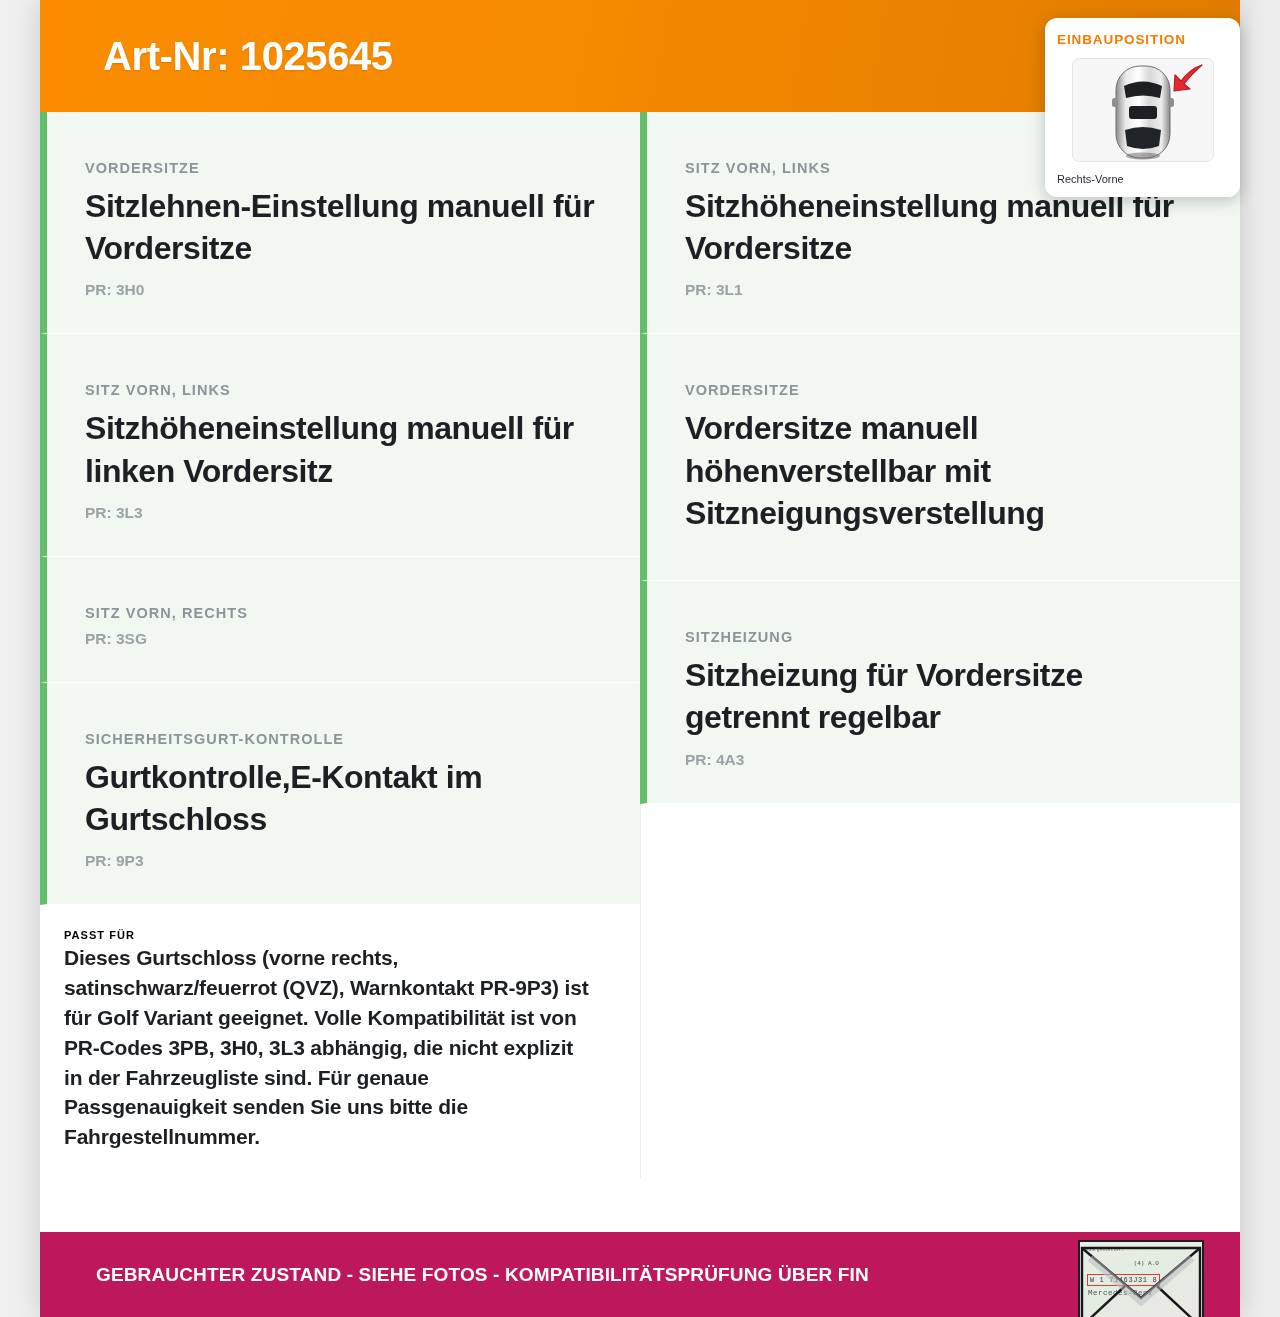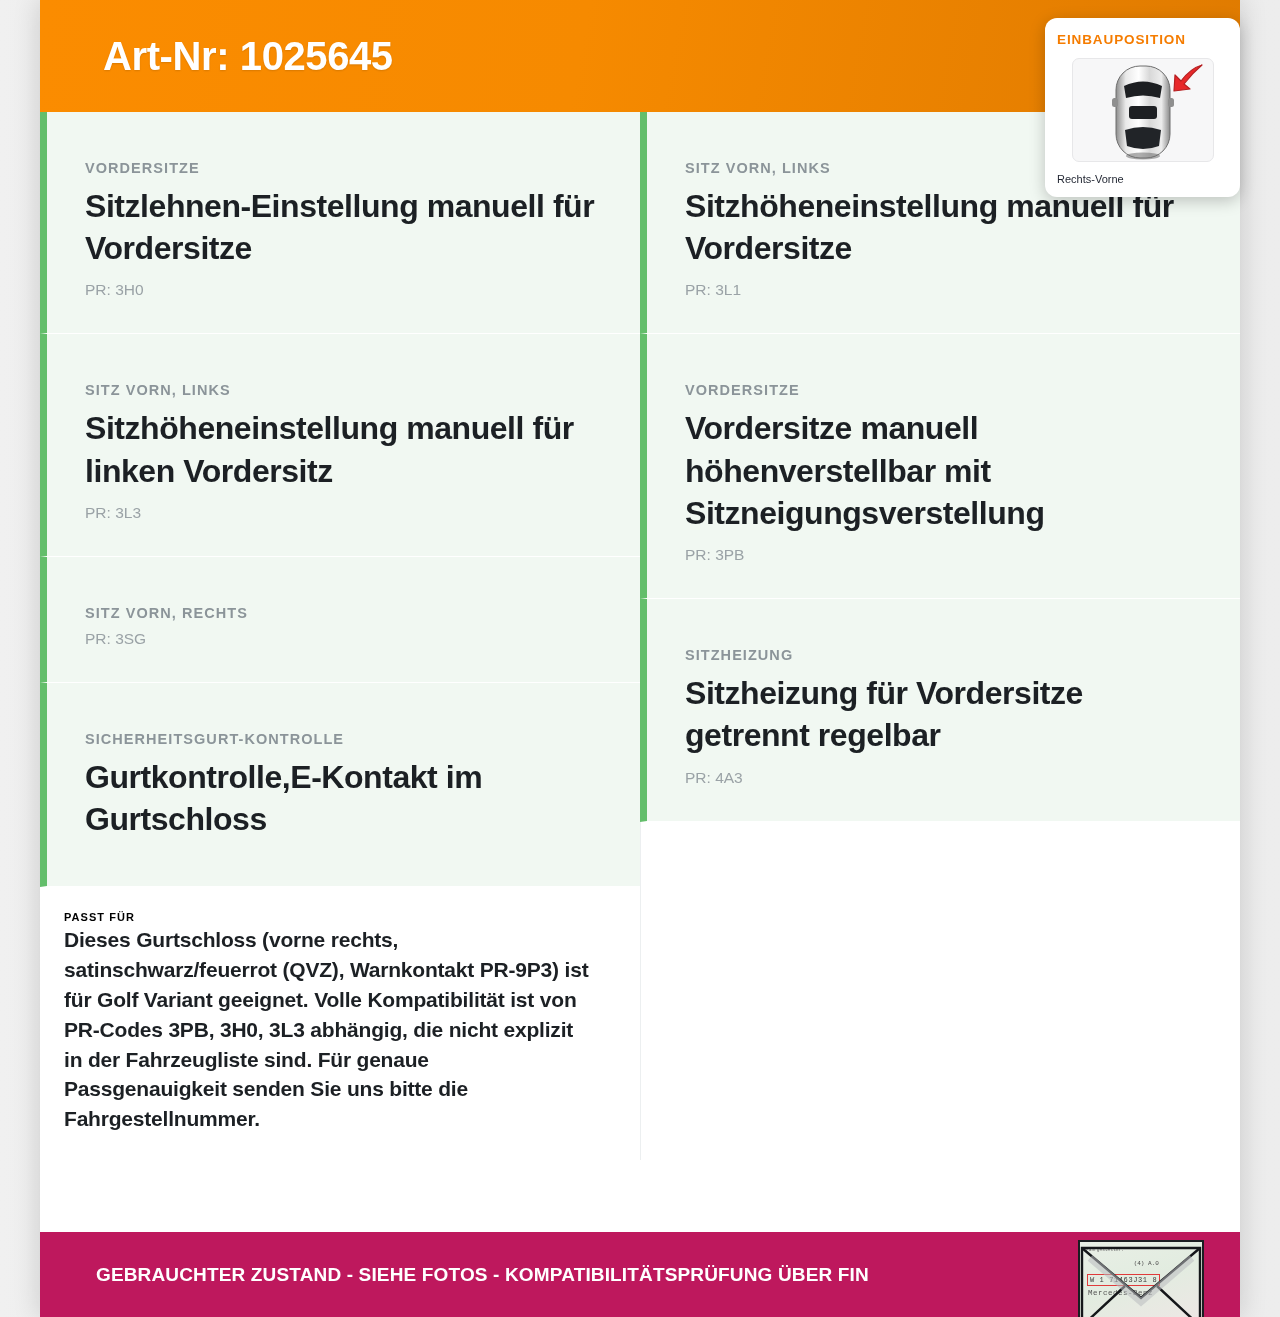--- a/index.html
+++ b/index.html
@@ -132,20 +132,21 @@
     font-size: 32px;
     line-height: 1.32;
     font-weight: bold;
     color: #1c2024;
     letter-spacing: -0.45px;
     margin-bottom: 12px;
   }
   .card-code {
     font-size: 15.5px;
     color: #9aa2a6;
+    font-weight: bold;
   }
 
   
   .description {
     padding: 24px 44px 26px 24px;
     box-sizing: border-box;
     background: #ffffff;
   }
   .desc-label {
     font-size: 11px;
@@ -288,40 +289,40 @@
         </div>
 
         <div class="feature-card">
           <div class="card-category">SITZ VORN, RECHTS</div>
           <div class="card-code">PR: 3SG</div>
         </div>
 
         <div class="feature-card">
           <div class="card-category">SICHERHEITSGURT-KONTROLLE</div>
           <div class="card-title">Gurtkontrolle,E-Kontakt im Gurtschloss</div>
+          <div class="card-code">PR: 9P3</div>
         </div>
 
         <div class="description">
           <div class="desc-label">PASST FÜR</div>
           <div class="desc-text">Dieses Gurtschloss (vorne rechts, satinschwarz/feuerrot (QVZ), Warnkontakt PR-9P3) ist für Golf Variant geeignet. Volle Kompatibilität ist von PR-Codes 3PB, 3H0, 3L3 abhängig, die nicht explizit in der Fahrzeugliste sind. Für genaue Passgenauigkeit senden Sie uns bitte die Fahrgestellnummer.</div>
         </div>
       </div>
 
       <div class="column">
 
         <div class="feature-card right">
           <div class="card-category">SITZ VORN, LINKS</div>
           <div class="card-title">Sitzhöheneinstellung manuell für Vordersitze</div>
           <div class="card-code">PR: 3L1</div>
         </div>
 
         <div class="feature-card right">
           <div class="card-category">VORDERSITZE</div>
           <div class="card-title">Vordersitze manuell höhenverstellbar mit Sitzneigungsverstellung</div>
-          <div class="card-code">PR: 3PB</div>
         </div>
 
         <div class="feature-card right">
           <div class="card-category">SITZHEIZUNG</div>
           <div class="card-title">Sitzheizung für Vordersitze getrennt regelbar</div>
           <div class="card-code">PR: 4A3</div>
         </div>
       </div>
     </div>
 

